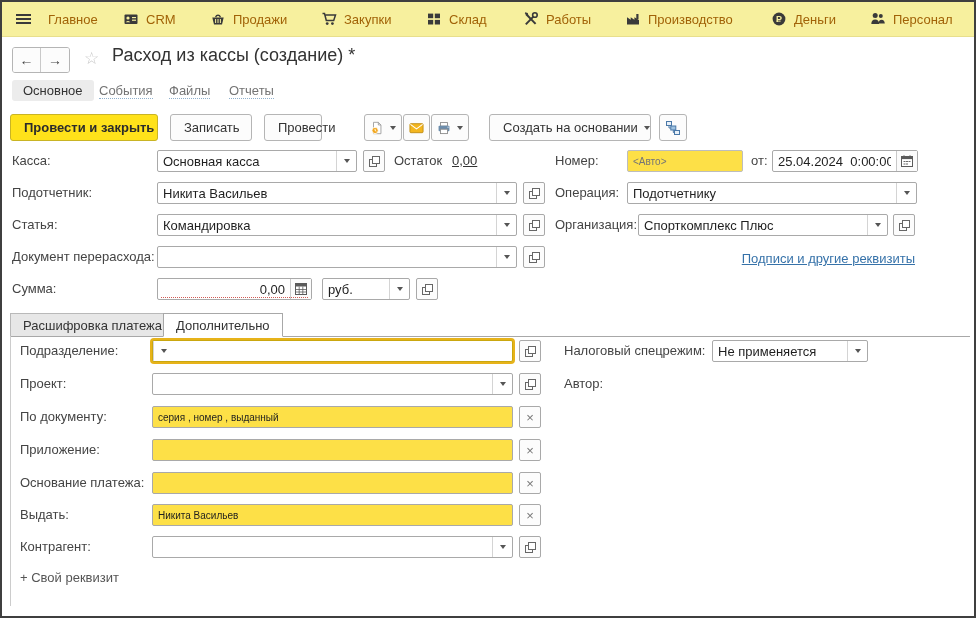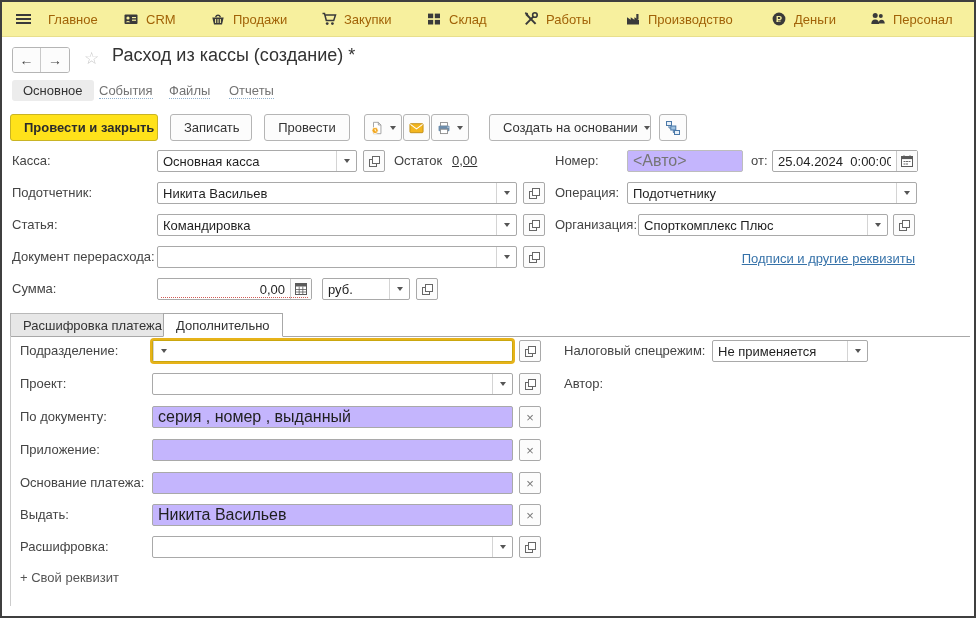--- a/index.html
+++ b/index.html
@@ -30,22 +30,22 @@
     border-top:4px solid #555;margin-left:6px;vertical-align:2px;}
   
   .lbl{position:absolute;line-height:22px;color:#444;white-space:nowrap;}
   .combo{position:absolute;height:22px;display:flex;border:1px solid #a9a9a9;border-radius:2px;background:#fff;box-sizing:border-box;}
   .combo input{flex:1;min-width:0;border:0;outline:0;background:transparent;padding:0 5px;
     font-family:inherit;font-size:13px;color:#1f1f1f;}
   .combo input::placeholder{color:#9a9a9a;}
   .dd{width:19px;display:flex;align-items:center;justify-content:center;border-left:1px solid #d4d4d4;cursor:pointer;flex:none;}
   .dd i{width:0;height:0;border-left:3.5px solid transparent;border-right:3.5px solid transparent;border-top:4px solid #555;}
   .ibtn{width:20px;display:flex;align-items:center;justify-content:center;border-left:1px solid #c9c9c9;cursor:pointer;flex:none;background:#fbfbfb;}
-  .tinput{position:absolute;height:22px;box-sizing:border-box;border:1px solid #a9a9a9;border-radius:2px;background:#c4b5fd;
-    font-family:inherit;font-size:16px;color:#1f1f1f;padding:0 5px;outline:0;}
+  .tinput{position:absolute;height:22px;box-sizing:border-box;border:1px solid #a9a9a9;border-radius:2px;background:#fde047;
+    font-family:inherit;font-size:10px;color:#1f1f1f;padding:0 5px;outline:0;}
   .sqbtn{position:absolute;width:22px;height:22px;border:1px solid #a9a9a9;border-radius:2px;background:#fcfcfc;
     box-sizing:border-box;display:flex;align-items:center;justify-content:center;padding:0;cursor:pointer;}
   .sqbtn .x{color:#777;font-size:13px;line-height:1;}
   .focused{border:1px solid #caa70f;box-shadow:0 0 0 2px #e7b31a;}
   .redline{position:absolute;left:3px;right:3px;bottom:1px;border-bottom:1px dotted #cf5b56;pointer-events:none;}
   .linkval{position:absolute;line-height:22px;color:#333;text-decoration:underline;cursor:pointer;white-space:nowrap;}
   .bluelink{position:absolute;color:#3672a9;text-decoration:underline;cursor:pointer;white-space:nowrap;}
   
   .ptab{position:absolute;top:311px;height:23px;box-sizing:border-box;display:flex;align-items:center;padding:0 12px;cursor:pointer;}
   .ptab.inactive{background:#e7e7e7;border:1px solid #b9b9b9;border-bottom:0;}
@@ -147,21 +147,21 @@
   <span class="star">☆</span>
   <h1 class="title">Расход из кассы (создание) *</h1>
 
   <div class="chip">Основное</div>
   <span class="vlink" style="left:97px">События</span>
   <span class="vlink" style="left:167px">Файлы</span>
   <span class="vlink" style="left:227px">Отчеты</span>
 
   <button class="btn primary" style="left:8px;width:148px">Провести и закрыть</button>
   <button class="btn" style="left:168px;width:82px">Записать</button>
-  <button class="btn" style="left:262px;width:86px">Провести</button>
+  <button class="btn" style="left:262px;width:58px">Провести</button>
 
   <div class="icbtn" style="left:362px;width:38px">
     <svg width="16" height="16" viewBox="0 0 16 16">
         <path d="M4 1.5 h5.5 l3 3 V14.5 H4 z" fill="#fff" stroke="#9a9a9a"></path>
         <path d="M9.5 1.5 v3 h3" fill="none" stroke="#9a9a9a"></path>
         <circle cx="5.8" cy="10.8" r="3.6" fill="#f2a71d" stroke="#fff"></circle>
         <path d="M5.8 8.9 v2 l1.4 .7" fill="none" stroke="#fff" stroke-width="1.1"></path>
       </svg>
     <i class="caret"></i>
   </div>
@@ -363,21 +363,21 @@
   <button class="sqbtn" style="left:517px;top:470px">
       <span class="x">×</span>
     </button>
 
   <span class="lbl" style="left:18px;top:502px">Выдать:</span>
   <input class="tinput" style="left: 150px; top: 502px; width: 361px;" value="Никита Васильев">
   <button class="sqbtn" style="left:517px;top:502px">
       <span class="x">×</span>
     </button>
 
-  <span class="lbl" style="left:18px;top:534px">Расшифровка:</span>
+  <span class="lbl" style="left:18px;top:534px">Контрагент:</span>
   <div class="combo" style="left:150px;top:534px;width:361px">
     <input value="" style="">
     <span class="dd">
         <i></i>
       </span>
   </div>
   <button class="sqbtn" style="left:517px;top:534px">
     <svg width="11" height="11" viewBox="0 0 11 11">
         <rect x="0.5" y="3.5" width="7" height="7" fill="none" stroke="#666"></rect>
         <rect x="3.5" y="0.5" width="7" height="7" fill="#fff" stroke="#666"></rect>

